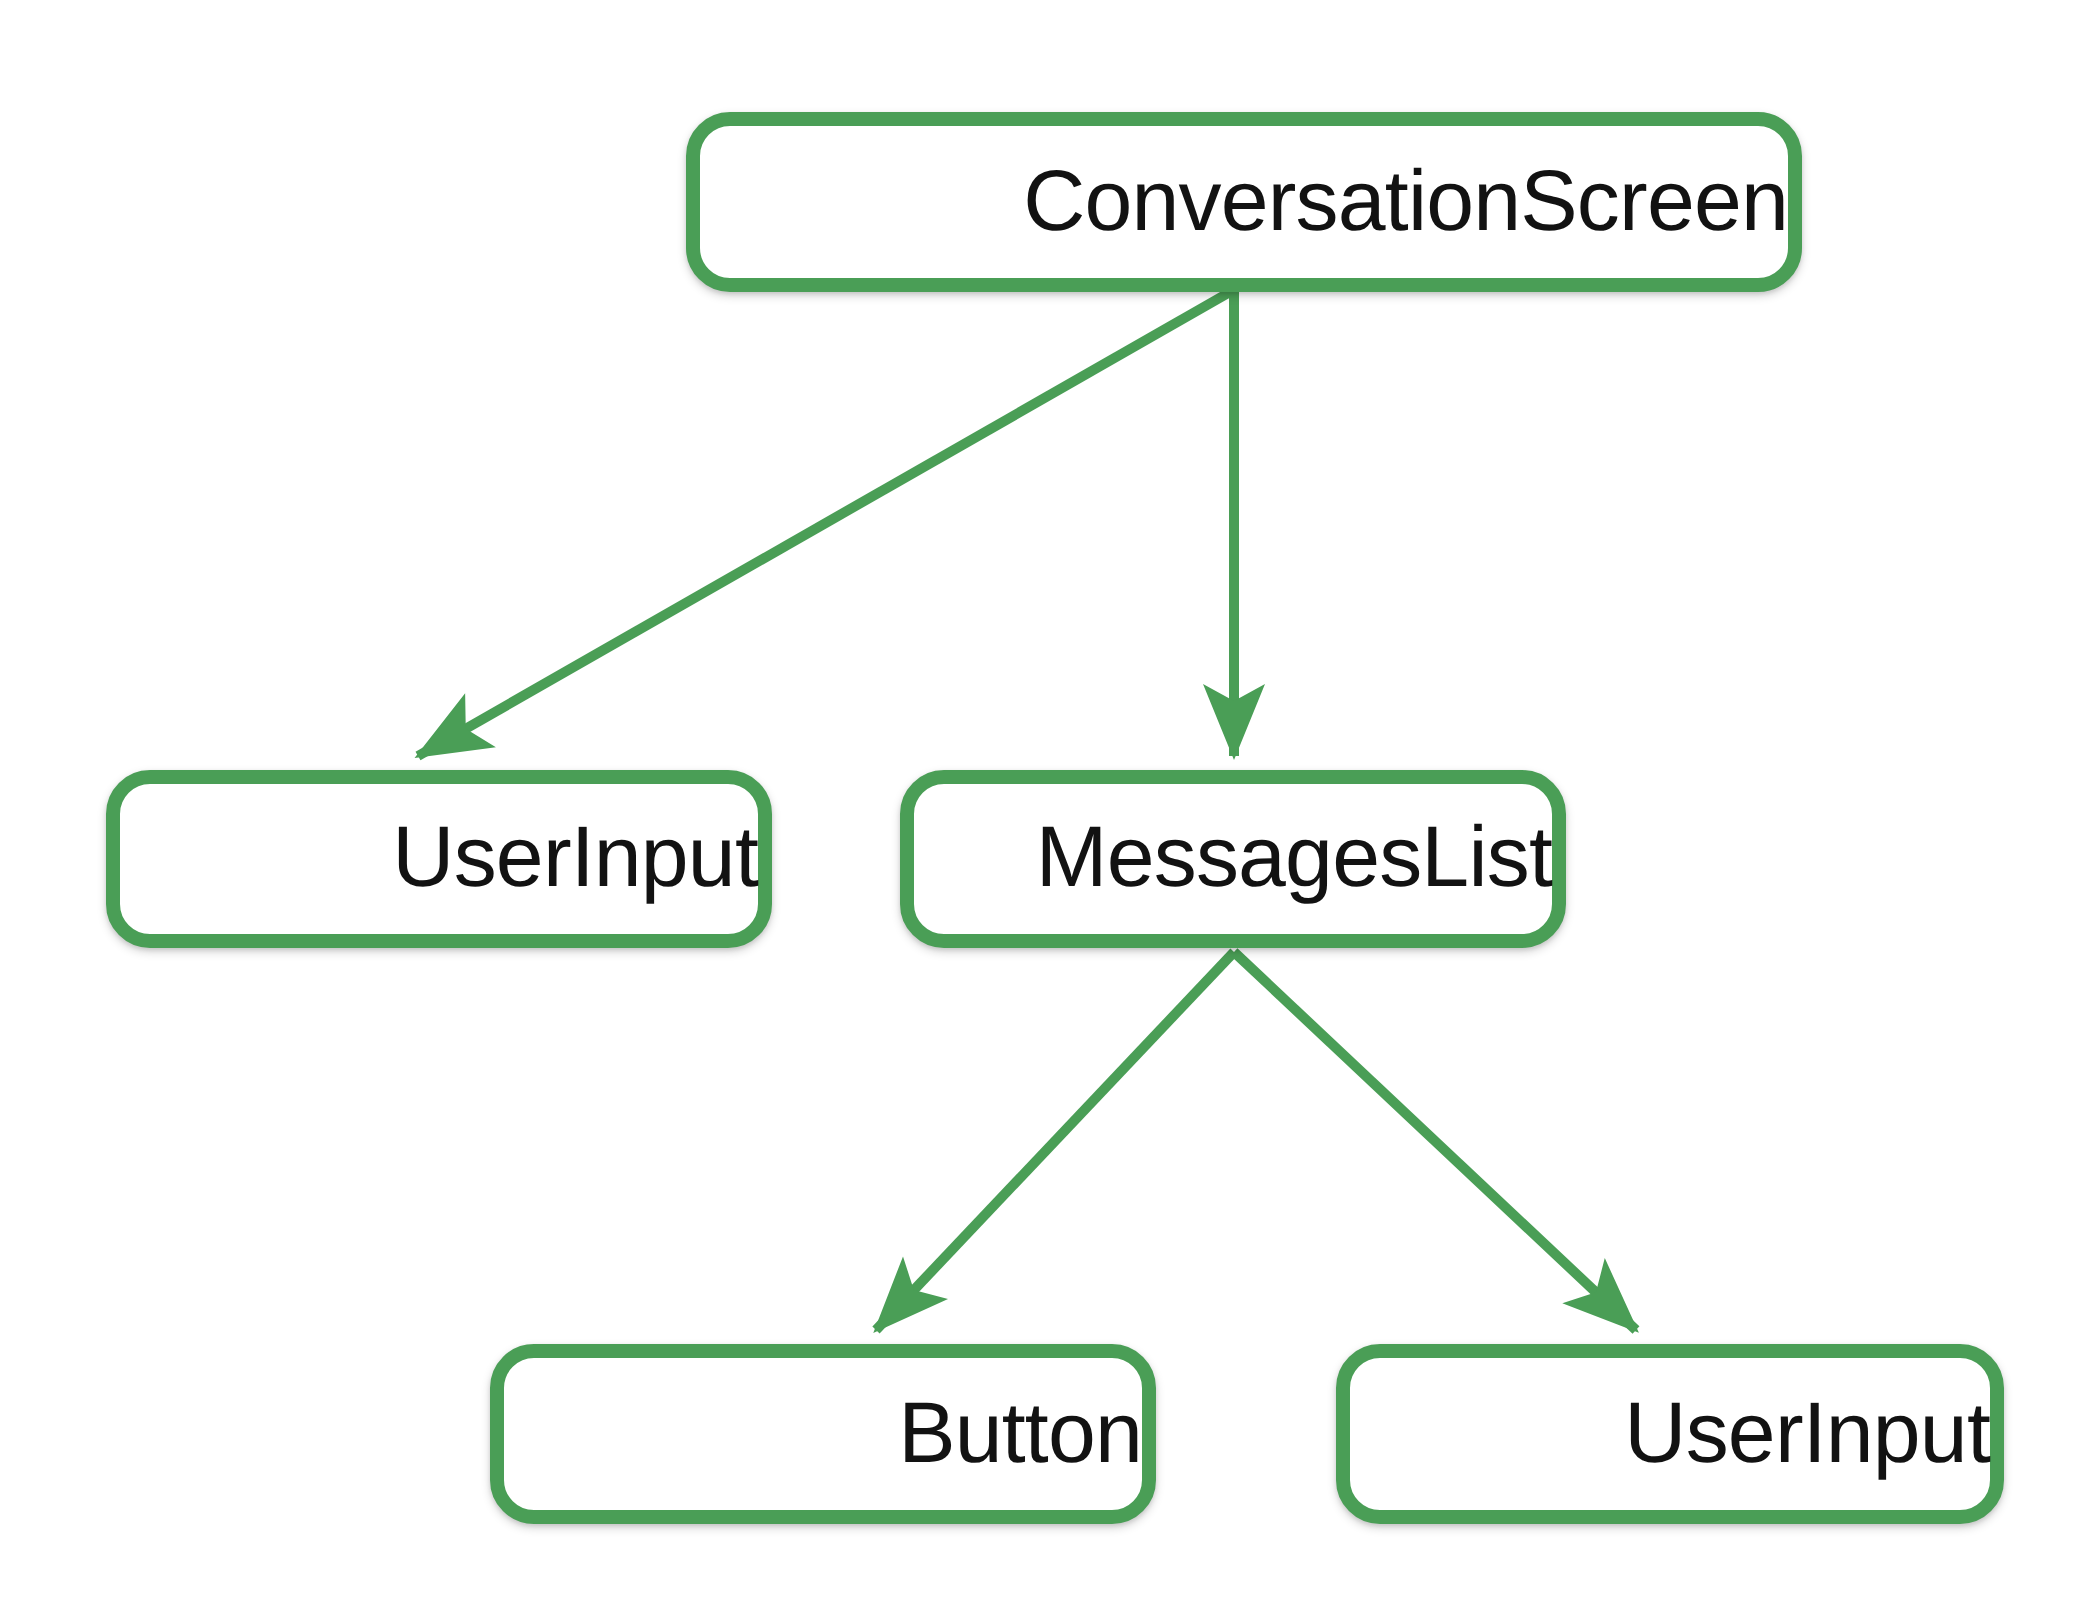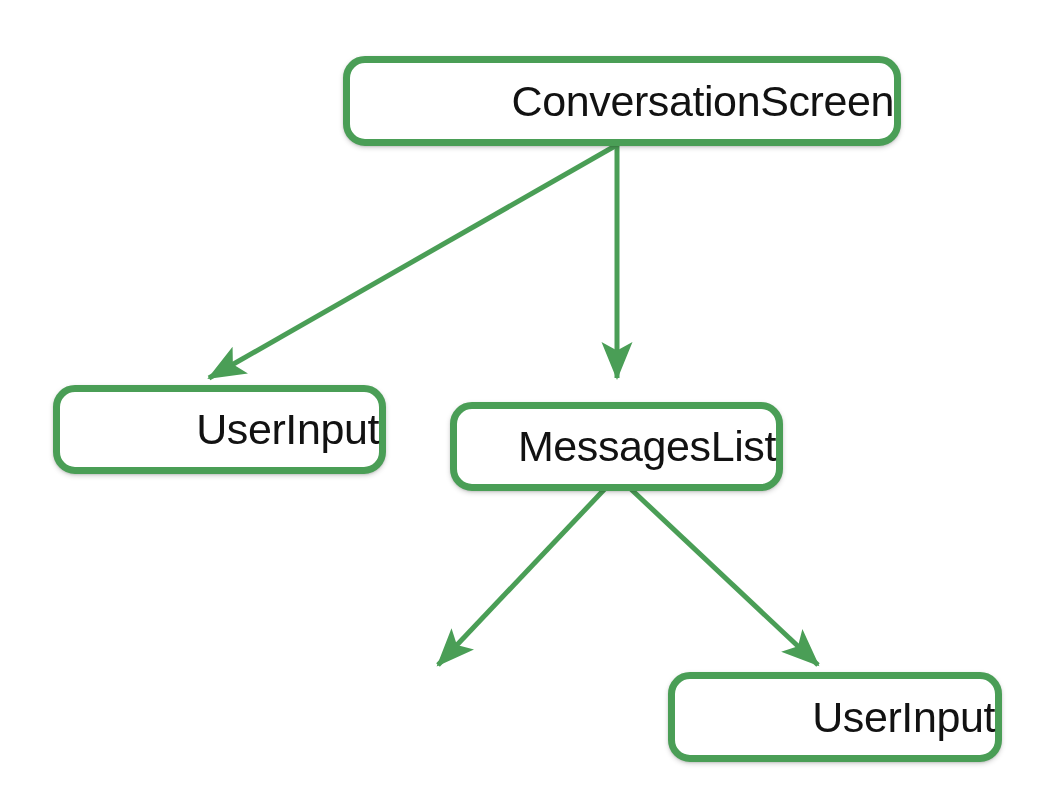--- a/index.html
+++ b/index.html
@@ -47,21 +47,21 @@
     font-size: 43px;
     font-weight: 400;
     color: #121212;
     letter-spacing: -0.4px;
     line-height: 1;
     white-space: nowrap;
   }
   
   #node-conversationscreen { left: 343px; top: 56px;  width: 558px; height: 90px; }
   #node-userinput          { left: 53px;  top: 385px; width: 333px; height: 89px; }
-  #node-messageslist       { left: 450px; top: 385px; width: 333px; height: 89px; margin-top: 17px; }
+  #node-messageslist       { left: 450px; top: 385px; width: 333px; height: 89px; }
   #node-button             { left: 245px; top: 672px; width: 333px; height: 90px; }
   #node-lazycolumn         { left: 668px; top: 672px; width: 334px; height: 90px; }
 </style>
 </head>
 <body>
 
 <div id="diagram-canvas">
 
   <svg class="edge-layer" viewBox="0 0 1040 802" width="1040" height="802" aria-hidden="true">
     <defs>
@@ -84,18 +84,21 @@
   </div>
 
   <div class="node" id="node-userinput">
     <span class="node-label">UserInput</span>
   </div>
 
   <div class="node" id="node-messageslist">
     <span class="node-label">MessagesList</span>
   </div>
 
+  <div class="node" id="node-button">
+    <span class="node-label">Button</span>
+  </div>
 
   <div class="node" id="node-lazycolumn">
     <span class="node-label">UserInput</span>
   </div>
 
 </div>
 
 </body></html>

